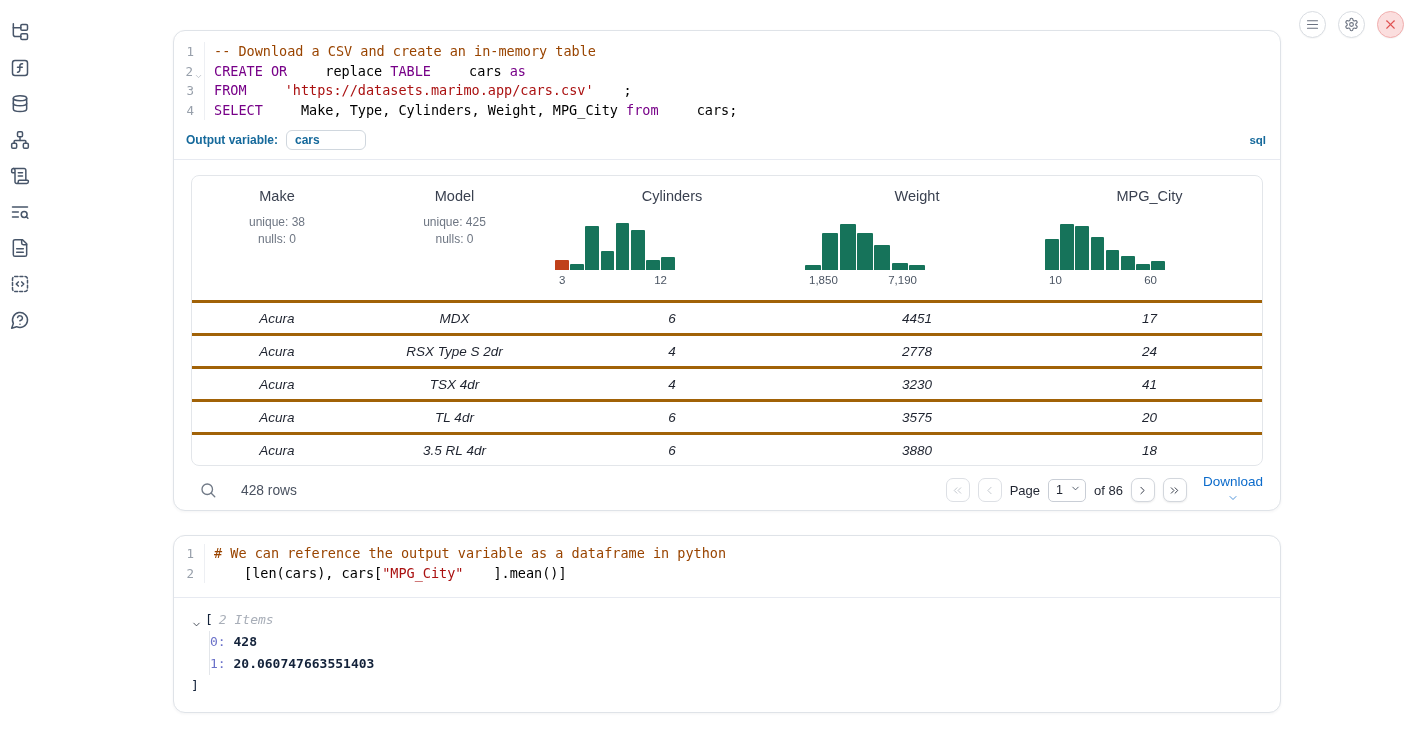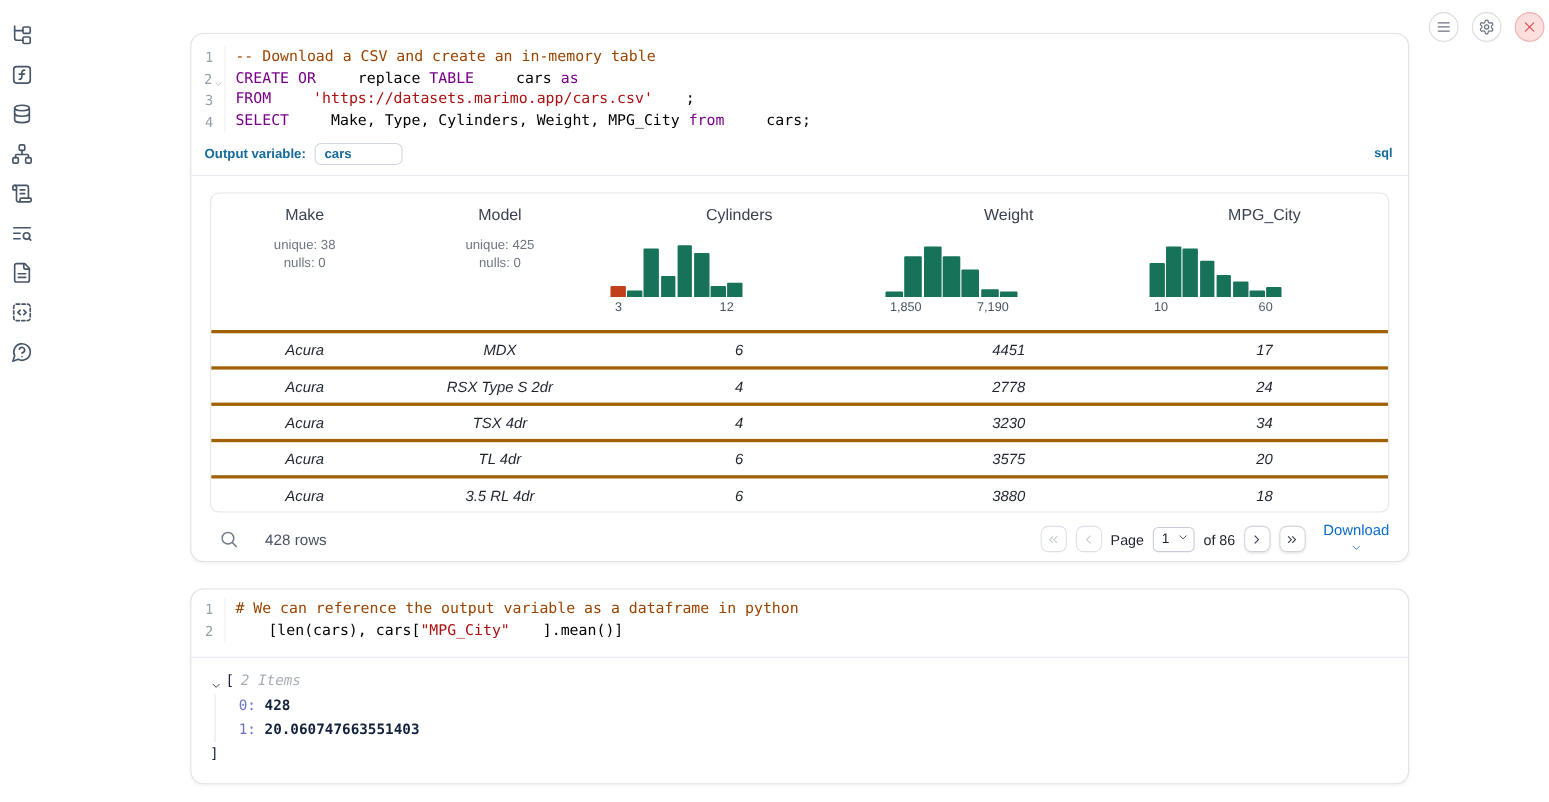--- a/index.html
+++ b/index.html
@@ -86,21 +86,21 @@
               font-size:13.5px; font-weight:500; cursor:pointer;flex-direction:column; }
   .download svg { width:12px; height:12px; opacity:.8; }
 
   
   .tree-area { padding:11px 16px 16px 17px; font-family:"DejaVu Sans Mono", monospace;
                font-size:13px; color:#13223a; line-height:22px; }
   .tree-head { display:flex; align-items:center; }
   .tree-caret { width:11px; height:11px; color:#2a3240; margin-right:3px; cursor:pointer; }
   .tree-bracket { color:#13223a; }
   .tree-items-label { margin-left:6px; font-style:italic; color:#a8aeb8; }
-  .tree-entries { margin-left:4px; border-left:1px solid #e3e6ea; padding-left:21px; }
+  .tree-entries { margin-left:18px; border-left:1px solid #e3e6ea; }
   .tree-key { color:#6a71c9; }
   .tree-val { color:#13223a; font-weight:600; }
 </style>
 </head>
 <body>
 
 <div id="page">
 
   <div class="sidebar" id="sidebar">
       <div class="sb-icon">
@@ -314,21 +314,21 @@
               <div class="td">RSX Type S 2dr</div>
               <div class="td">4</div>
               <div class="td">2778</div>
               <div class="td">24</div>
             </div>
             <div class="trow">
               <div class="td">Acura</div>
               <div class="td">TSX 4dr</div>
               <div class="td">4</div>
               <div class="td">3230</div>
-              <div class="td">34</div>
+              <div class="td">41</div>
             </div>
             <div class="trow">
               <div class="td">Acura</div>
               <div class="td">TL 4dr</div>
               <div class="td">6</div>
               <div class="td">3575</div>
               <div class="td">20</div>
             </div>
             <div class="trow">
               <div class="td">Acura</div>

